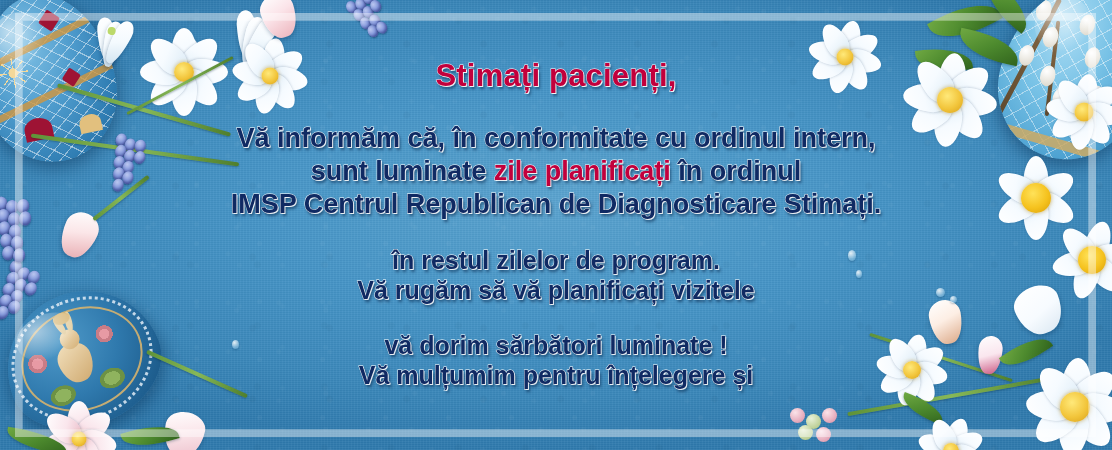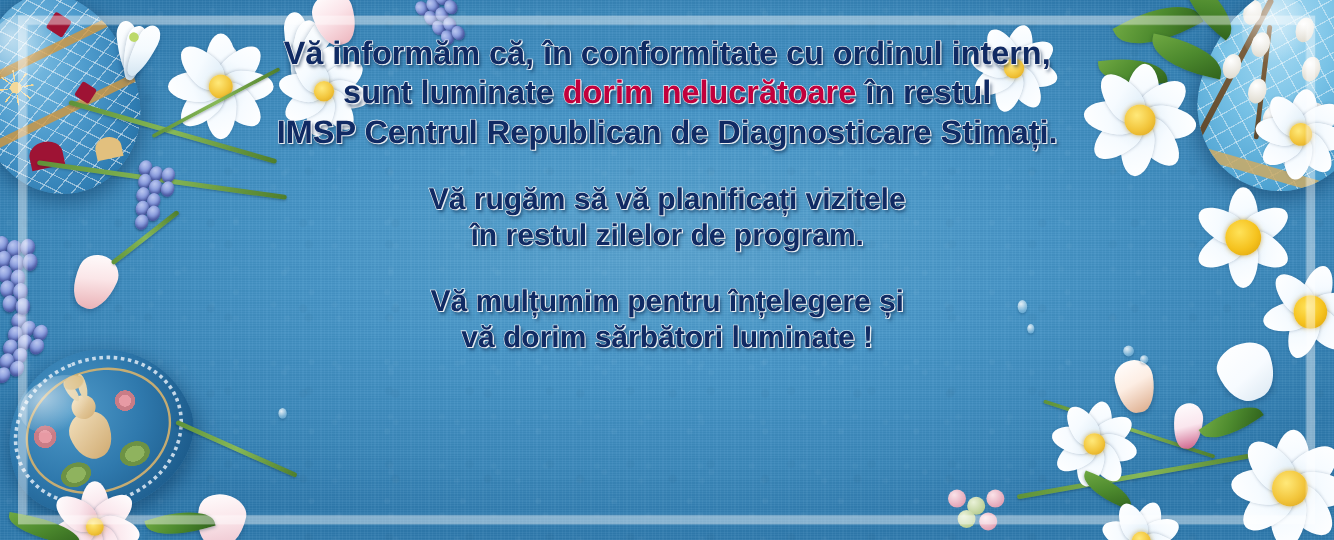--- a/index.html
+++ b/index.html
@@ -519,48 +519,49 @@
   </div>
 
   <div class="deco droplet" style="left:936px; top:288px; width:9px;  height:9px;"></div>
   <div class="deco droplet" style="left:950px; top:296px; width:7px;  height:7px;"></div>
   <div class="deco droplet" style="left:848px; top:250px; width:8px;  height:11px;"></div>
   <div class="deco droplet" style="left:856px; top:270px; width:6px;  height:8px;"></div>
   <div class="deco droplet" style="left:232px; top:340px; width:7px;  height:9px;"></div>
 
   <div class="content">
 
+    <div class="title">Stimați pacienți,</div>
 
     <div class="para para-1">
       <div class="line big">
         <span>Vă informăm că, în conformitate cu ordinul intern,</span>
       </div>
       <div class="line big">
-        <span>sunt luminate </span><span class="hl">dorim nelucrătoare</span><span> în restul</span>
+        <span>sunt luminate </span><span class="hl">zile planificați</span><span> în ordinul</span>
       </div>
       <div class="line big">
         <span>IMSP Centrul Republican de Diagnosticare Stimați.</span>
       </div>
     </div>
 
     <div class="para para-2">
       <div class="line">
+        <span>în restul zilelor de program.</span>
+      </div>
+      <div class="line">
         <span>Vă rugăm să vă planificați vizitele</span>
-      </div>
-      <div class="line">
-        <span>în restul zilelor de program.</span>
       </div>
     </div>
 
     <div class="para para-3">
       <div class="line">
+        <span>vă dorim sărbători luminate !</span>
+      </div>
+      <div class="line">
         <span>Vă mulțumim pentru înțelegere și</span>
-      </div>
-      <div class="line">
-        <span>vă dorim sărbători luminate !</span>
       </div>
     </div>
 
   </div>
 
   <div class="frame"></div>
   <div class="frame-inner"></div>
 </div>
 
 </body></html>

